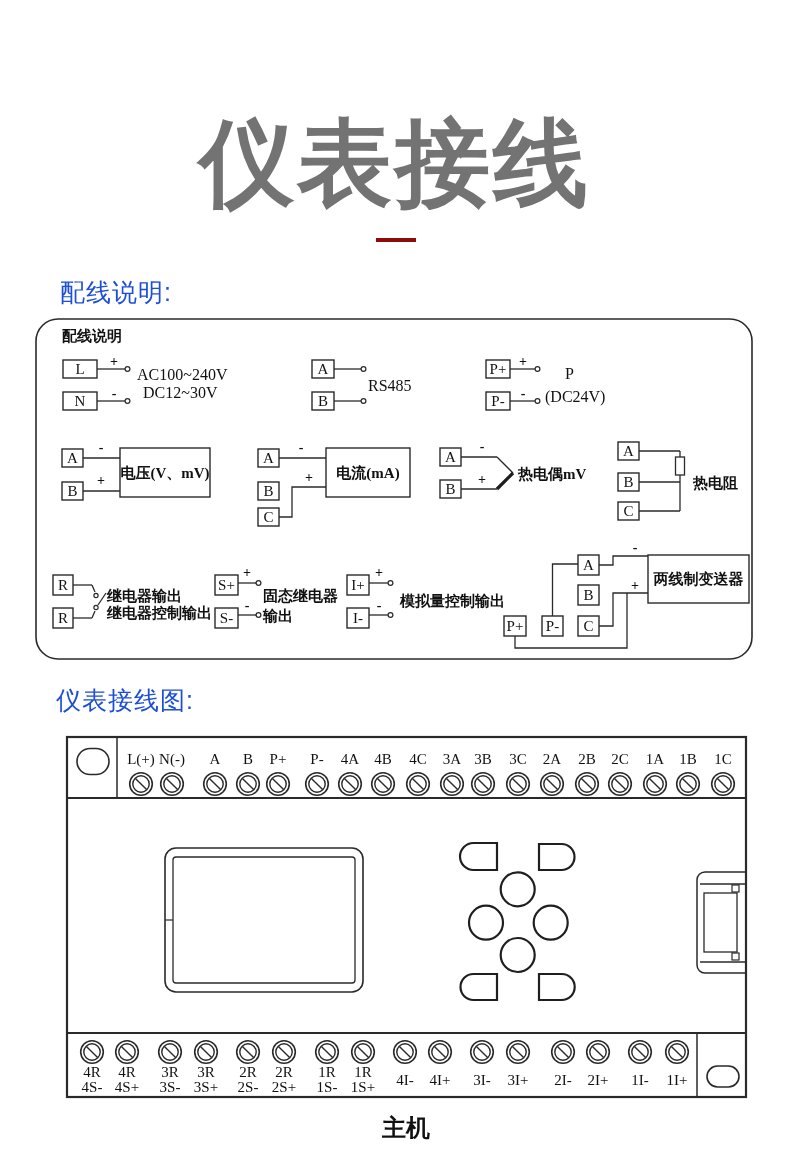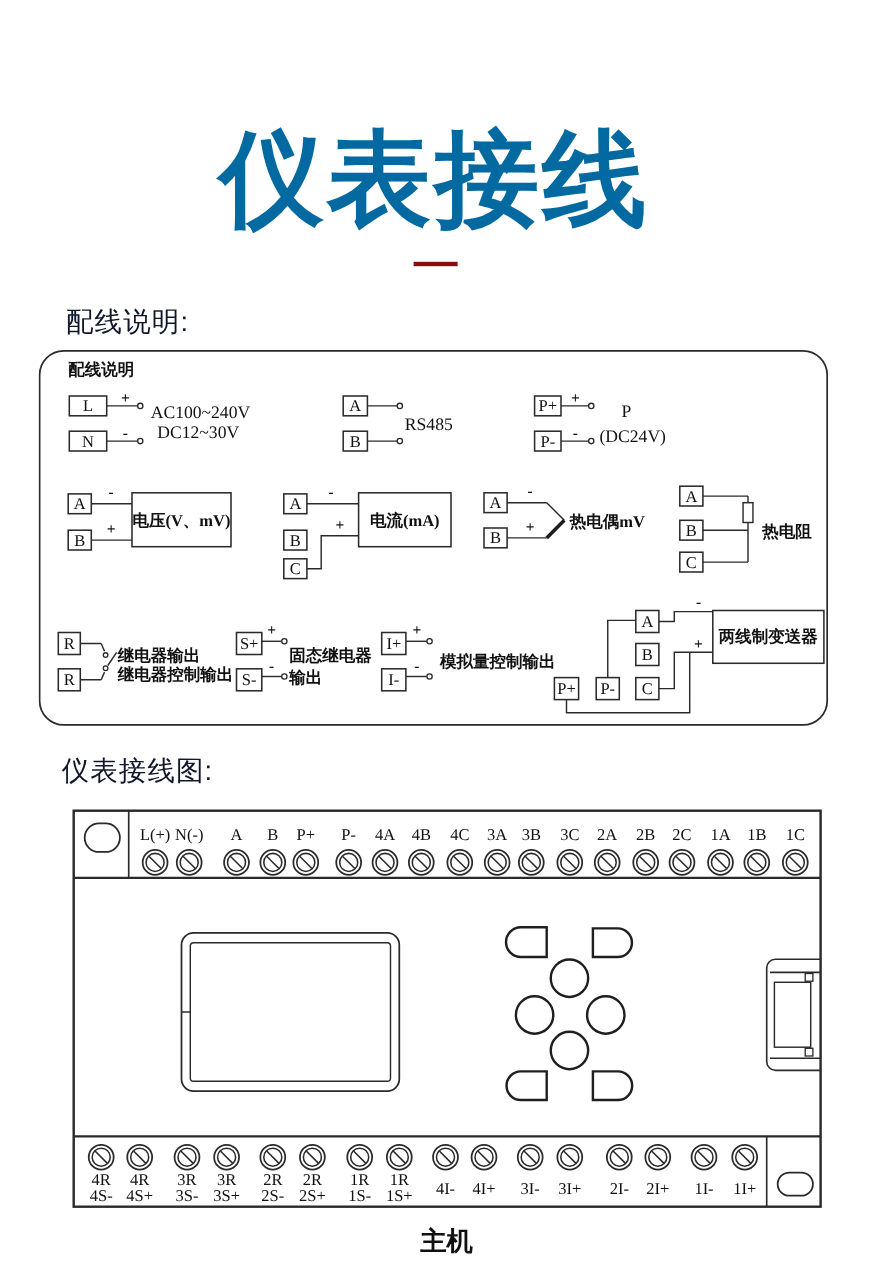--- a/index.html
+++ b/index.html
@@ -1,21 +1,21 @@
 <!DOCTYPE html>
 <html><head>
 <meta charset="utf-8">
 <style>
   html,body{margin:0;padding:0;background:#fff;}
   .page{position:relative;width:790px;height:1168px;background:#fff;overflow:hidden;
         font-family:"Liberation Sans","DejaVu Sans",sans-serif;color:#111;}
   .title{position:absolute;top:88px;left:0;width:790px;height:150px;line-height:150px;
-         text-align:center;font-size:95px;font-weight:900;letter-spacing:3px;color:#0369a1;margin:0;}
+         text-align:center;font-size:95px;font-weight:900;letter-spacing:3px;color:#737373;margin:0;}
   .accent-dash{position:absolute;left:376px;top:238px;width:40px;height:4px;background:#8a0d0d;}
-  .section-heading{position:absolute;font-size:25px;font-weight:500;color:#0f172a;letter-spacing:1px;}
+  .section-heading{position:absolute;font-size:25px;font-weight:500;color:#1d4ed8;letter-spacing:1px;}
   .sh1{left:60px;top:276px;}
   .sh2{left:56px;top:684px;}
   .wbox-svg{position:absolute;left:35px;top:318px;}
   .dev-svg{position:absolute;left:60px;top:730px;}
   .device-caption{position:absolute;top:1112px;left:0;width:812px;text-align:center;
          font-family:"Liberation Serif","DejaVu Serif",serif;font-size:24px;font-weight:bold;color:#111;}
   
   .wire{fill:none;stroke:#2a2a2a;stroke-width:1.3px;}
   .wire-thick{fill:none;stroke:#1d1d1d;stroke-width:3.2px;}
   .tbox{fill:#fff;stroke:#2a2a2a;stroke-width:1.4px;}

